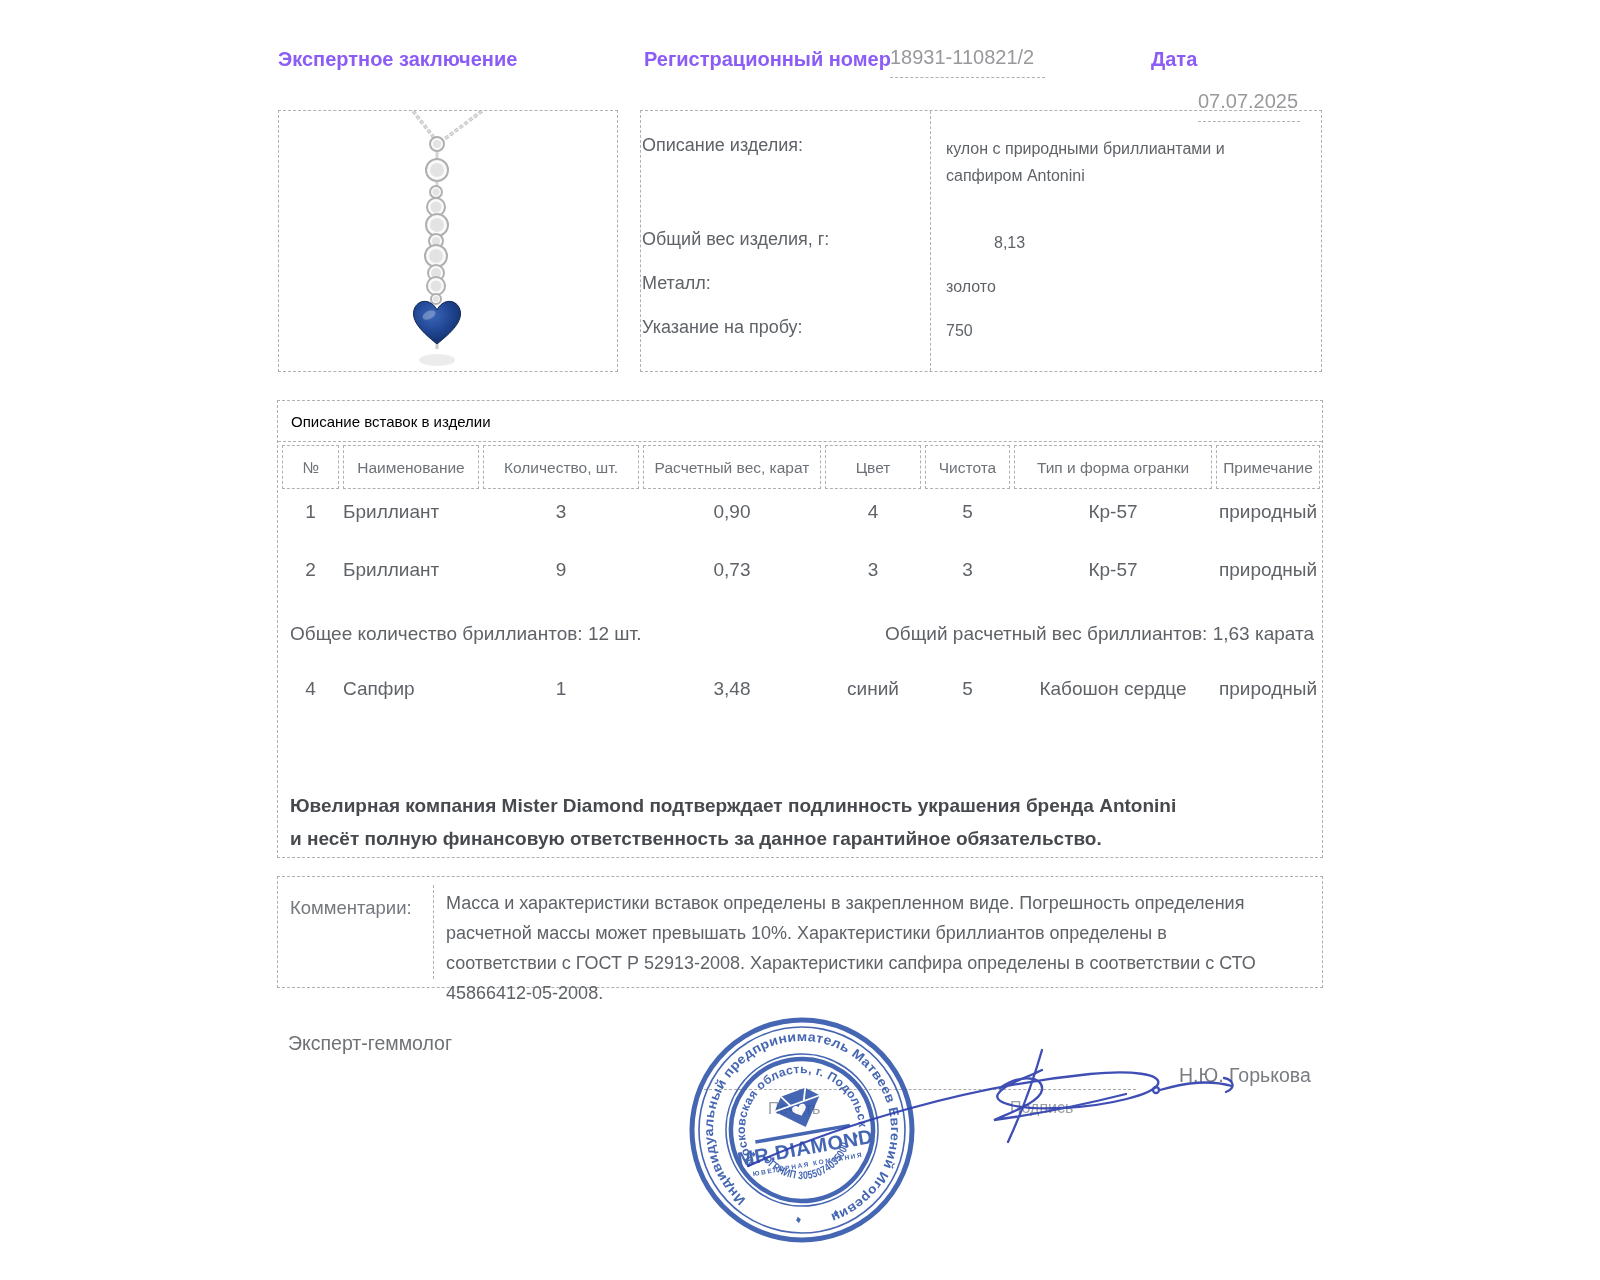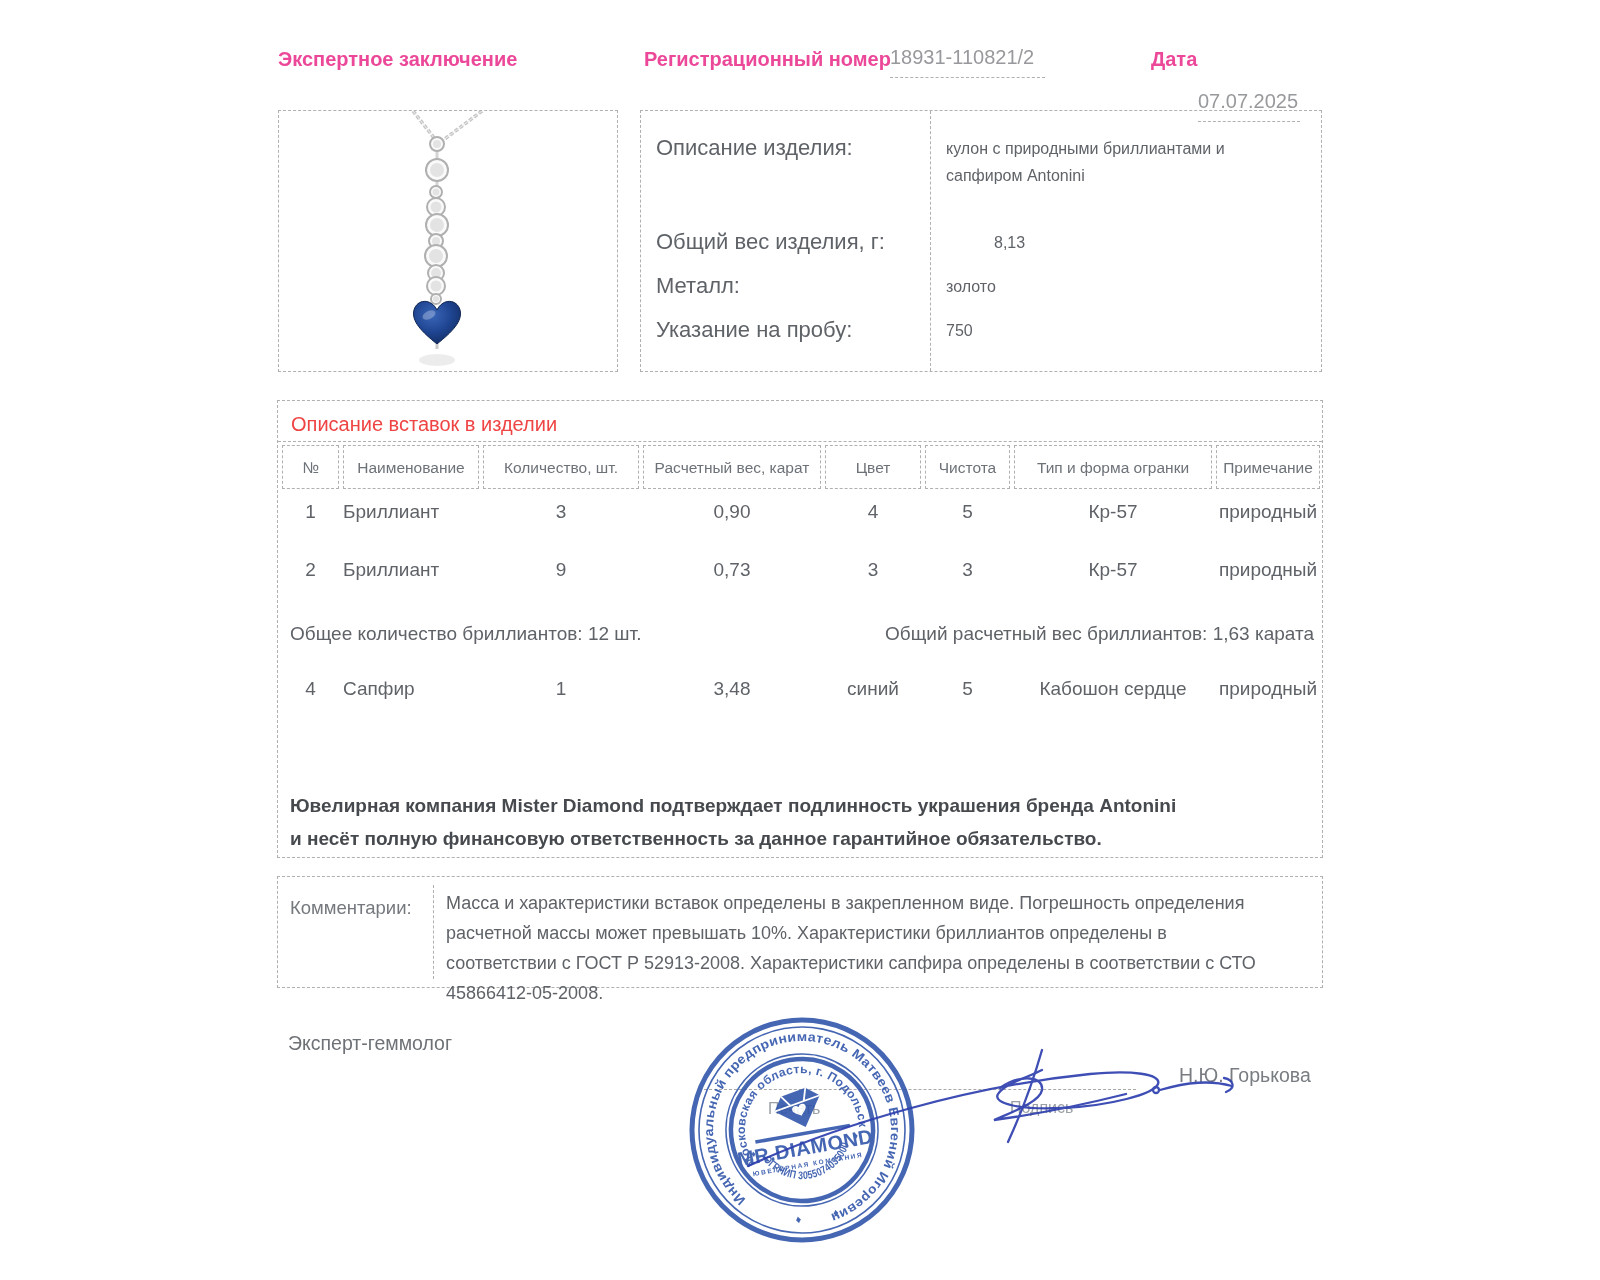--- a/index.html
+++ b/index.html
@@ -2,34 +2,34 @@
 <html><head>
 <meta charset="utf-8">
 <style>
   * { margin:0; padding:0; box-sizing:border-box; }
   html,body { background:#ffffff; }
   body { font-family:"Liberation Sans", sans-serif; }
   .page { position:relative; width:1600px; height:1280px; background:#fff; overflow:hidden;
           color:#5f6368; }
   .abs { position:absolute; }
   .dashbox { border:1.5px dashed #b0b0b0; }
-  .lbl  { color:#ec4899; font-weight:bold; font-size:20px; }
+  .lbl  { color:#8b5cf6; font-weight:bold; font-size:20px; }
   .muted{ color:#97999c; font-size:20px; }
   .dash-under { border-bottom:1.5px dashed #b0b0b0; padding-bottom:8px; }
 
   
   .photo-box { left:278px; top:110px; width:340px; height:262px; }
   .desc-box  { left:640px; top:110px; width:682px; height:262px; }
   .desc-div  { left:289px; top:0; bottom:0; border-left:1.5px dashed #b0b0b0; }
-  .desc-label{ left:15px;  font-size:22px; color:#5f6368; }
+  .desc-label{ left:1px;  font-size:18px; color:#5f6368; }
   .desc-value{ left:305px; font-size:16px; color:#5f6368; line-height:27px; width:345px; }
 
   
   .ins-box   { left:277px; top:400px; width:1046px; height:458px; }
-  .ins-title { left:13px; top:12px; font-size:20px; color:#ef4444; }
+  .ins-title { left:13px; top:12px; font-size:15px; color:#000000; }
   .ins-sep   { left:0; right:0; top:40px; border-top:1.5px dashed #b0b0b0; }
   .tgrid { display:grid; grid-template-columns:57px 136px 156px 178px 96px 85px 198px 104px;
            column-gap:4px; padding:0 4px; left:0; right:0; }
   .thead { top:44px; height:44px; }
   .thead .hc { border:1.5px dashed #b0b0b0; display:flex; align-items:center; justify-content:center;
                font-size:15.5px; color:#6d7278; text-align:center; line-height:17px; }
   .trow  { font-size:19px; color:#5f6368; }
   .trow .c { display:flex; align-items:center; justify-content:center; }
   .trow .c.left { justify-content:flex-start; }
   .sumrow { left:0; right:0; display:flex; justify-content:space-between;

